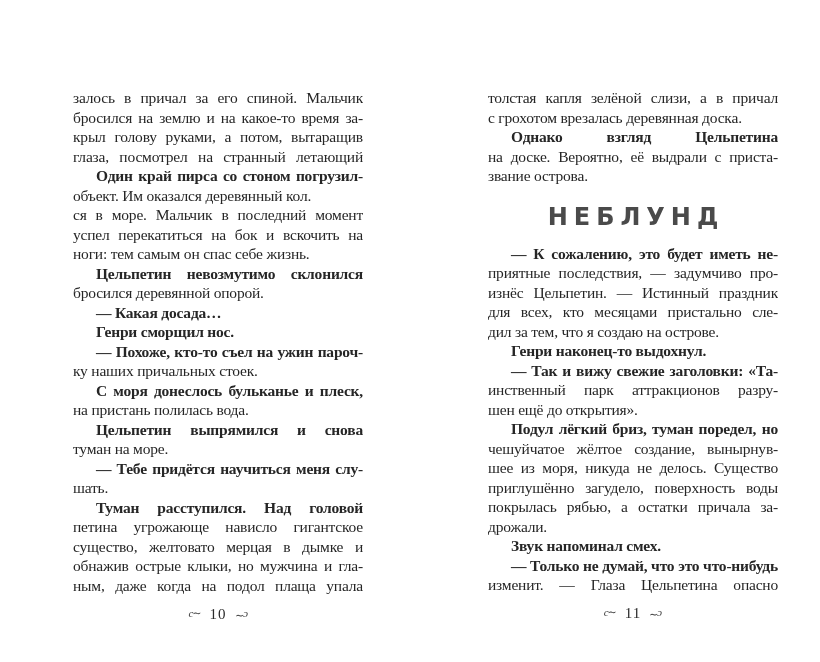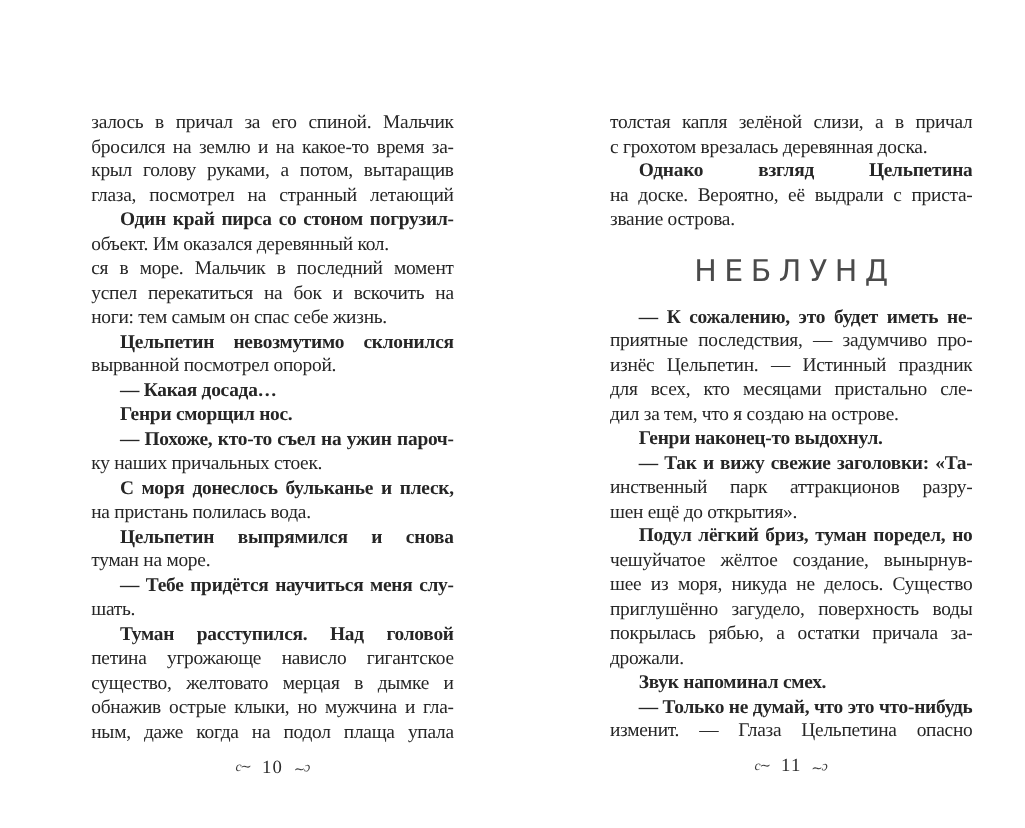--- a/index.html
+++ b/index.html
@@ -40,21 +40,21 @@
     white-space: normal;
   }
   .line.end {
     text-align-last: left;
     -moz-text-align-last: left;
   }
   .line.indent { text-indent: 23px; font-weight: bold; }
 
   .heading {
     font-family: "DejaVu Sans", "Liberation Sans", sans-serif;
-    font-weight: normal;
+    font-weight: bold;
     font-size: 24px;
     line-height: 30px;
     height: 30px;
     letter-spacing: 6px;
     text-align: center;
     text-align-last: center;
     -moz-text-align-last: center;
     color: #4a4a4a;
     margin: 16px 0 12px 0;
     text-indent: 6px; 
@@ -92,21 +92,21 @@
         <div class="line">залось в причал за его спиной. Мальчик</div>
         <div class="line">бросился на землю и на какое-то время за-</div>
         <div class="line">крыл голову руками, а потом, вытаращив</div>
         <div class="line">глаза, посмотрел на странный летающий</div>
         <div class="line indent">Один край пирса со стоном погрузил-</div>
         <div class="line end">объект. Им оказался деревянный кол.</div>
         <div class="line">ся в море. Мальчик в последний момент</div>
         <div class="line">успел перекатиться на бок и вскочить на</div>
         <div class="line end">ноги: тем самым он спас себе жизнь.</div>
         <div class="line indent">Цельпетин невозмутимо склонился над</div>
-        <div class="line end">вырванной посмотрел опорой.</div>
+        <div class="line end">бросился деревянной опорой.</div>
         <div class="line indent end">— Какая досада…</div>
         <div class="line indent end">Генри сморщил нос.</div>
         <div class="line indent">— Похоже, кто-то съел на ужин пароч-</div>
         <div class="line end">ку наших причальных стоек.</div>
         <div class="line indent">С моря донеслось бульканье и плеск,</div>
         <div class="line end">на пристань полилась вода.</div>
         <div class="line indent">Цельпетин выпрямился и снова посмо-</div>
         <div class="line end">туман на море.</div>
         <div class="line indent">— Тебе придётся научиться меня слу-</div>
         <div class="line end">шать.</div>

